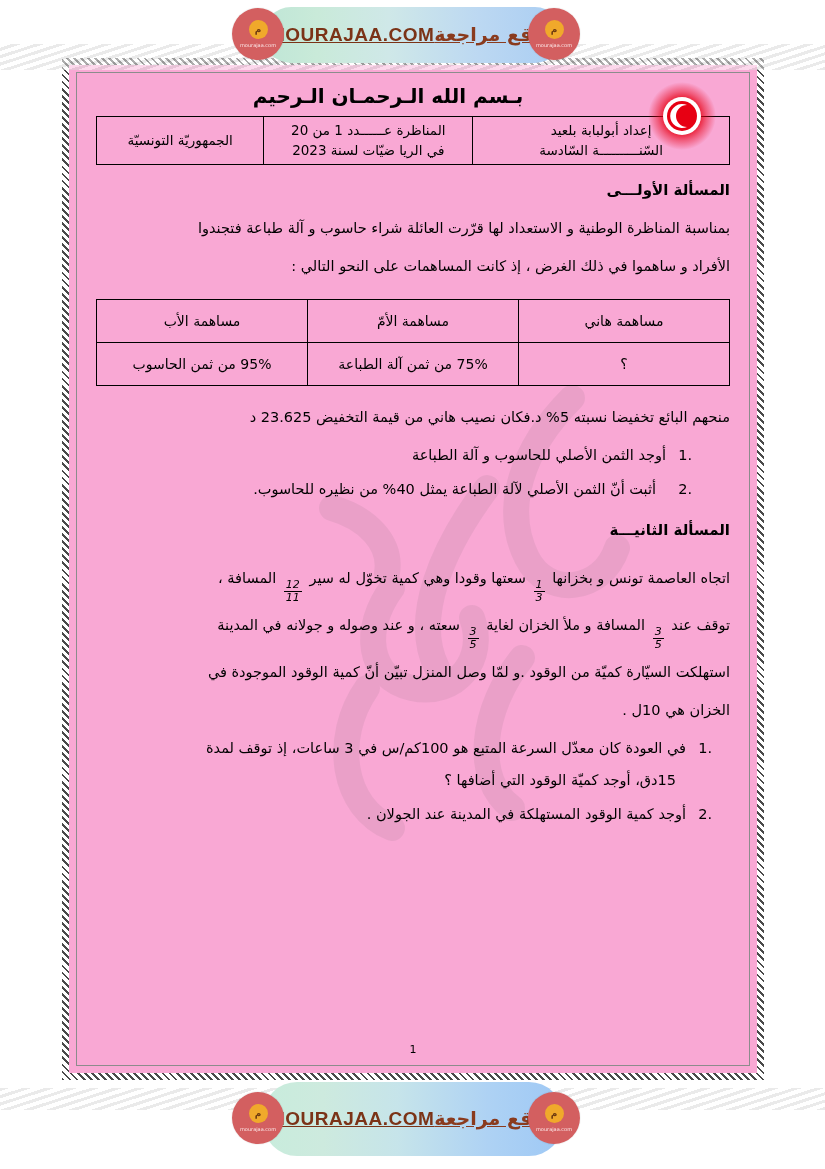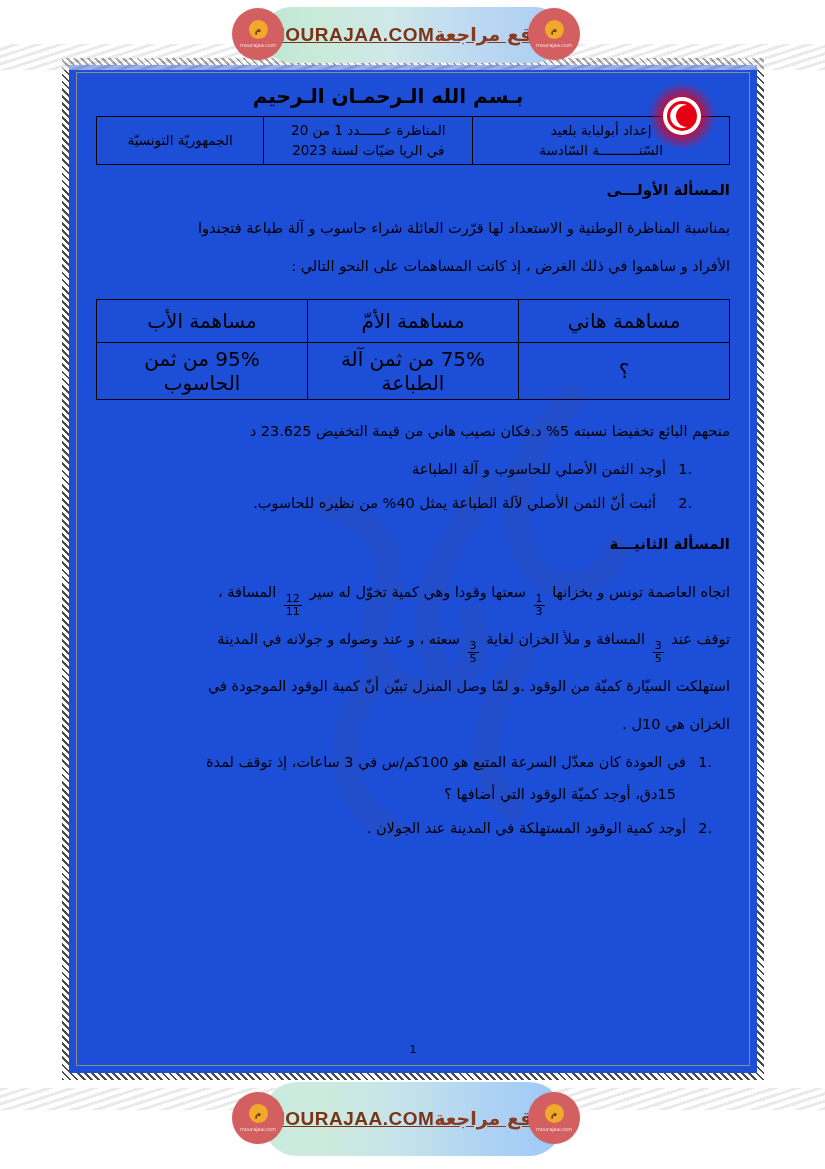--- a/index.html
+++ b/index.html
@@ -114,21 +114,21 @@
   .wm-band.top .wm-logo { top: 8px; }
   .wm-band.bottom .wm-logo { top: 12px; }
 
   
   .sheet {
     position: absolute;
     left: 62px;
     top: 58px;
     width: 702px;
     height: 1022px;
-    background: #1d4ed8;
+    background: #f9a8d4;
     z-index: 5;
   }
   .deco-frame {
     position: absolute;
     inset: 0;
     border: 7px solid transparent;
     border-image: repeating-linear-gradient(
         45deg,
         #4a4a4a 0px, #4a4a4a 2px,
         #ffffff 2px, #ffffff 5px) 7;
@@ -223,21 +223,21 @@
   
   table.contrib {
     width: 100%;
     border-collapse: collapse;
     table-layout: fixed;
     margin: 16px 0 14px 0;
   }
   table.contrib td {
     border: 1.6px solid #000;
     height: 34px;
-    font-size: 20px;
+    font-size: 14px;
     text-align: center;
     padding: 4px 6px;
   }
   table.contrib tr.head td { font-weight: normal; }
 
   
   ol.qlist {
     margin: 6px 0 0 0;
     padding: 0 34px 0 0;
     list-style: none;
@@ -269,20 +269,21 @@
   
   .frac {
     display: inline-flex;
     flex-direction: column;
     align-items: center;
     vertical-align: -0.45em;
     margin: 0 3px;
     direction: ltr;
     font-size: 11px;
     line-height: 1.08;
+    font-style: italic;
   }
   .frac .num { padding: 0 2px; }
   .frac .den { padding: 0 2px; border-top: 1.2px solid #000; }
 
   .pageno {
     position: absolute;
     left: 0; right: 0;
     top: 985px;
     text-align: center;
     font-size: 11px;

